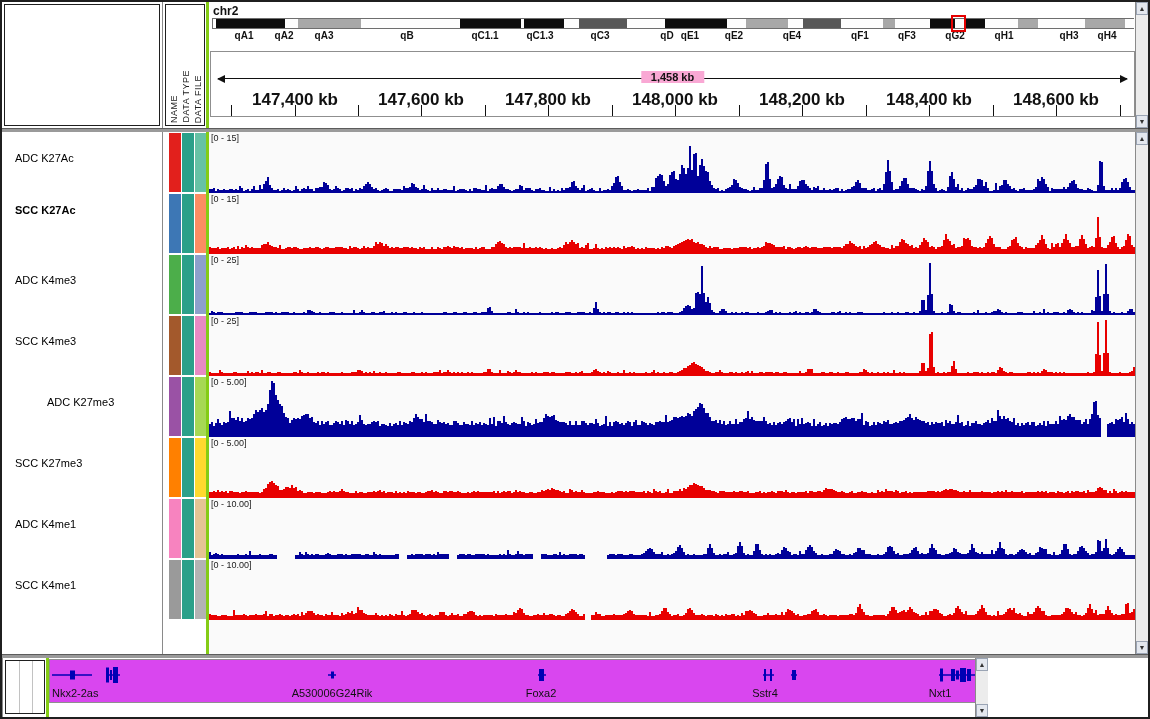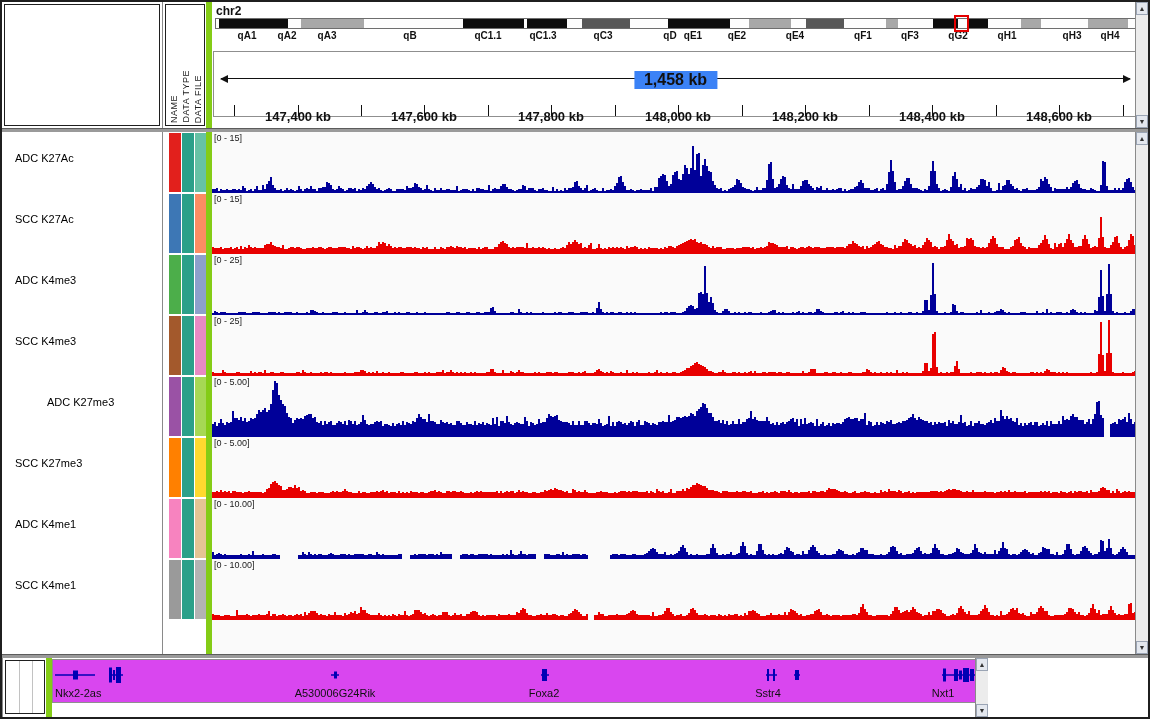--- a/index.html
+++ b/index.html
@@ -6,21 +6,21 @@
   *{box-sizing:border-box;}
   .app{position:relative;width:1150px;height:719px;background:#fff;border:2px solid #1f1f1f;
        font-family:"Liberation Sans",sans-serif;color:#111;overflow:hidden;}
   .row{display:flex;width:1146px;}
   .row-top{height:126px;}
   .row-main{height:522px;}
   .row-bottom{height:59px;}
   .hsplit{height:4px;width:1146px;background:#9a9a9a;border-top:1px solid #5c5c5c;}
   .col-names{width:160px;position:relative;background:#fff;}
   .col-attrs{width:44px;position:relative;background:#fff;border-left:1px solid #8a8a8a;}
-  .col-data{width:929px;position:relative;background:#fff;border-left:6px solid #84cc16;overflow:hidden;text-decoration:underline;}
+  .col-data{width:929px;position:relative;background:#fff;border-left:3px solid #84cc16;overflow:hidden;text-decoration:underline;}
   .col-scroll{width:13px;position:relative;background:#ececec;border-left:1px solid #8a8a8a;}
   .inner-box{position:absolute;left:2px;top:2px;right:2px;bottom:2px;border:1px solid #1f1f1f;background:#fff;}
   
   .attr-head{position:absolute;left:2px;top:2px;right:1px;bottom:2px;border:1px solid #1f1f1f;
              display:flex;align-items:flex-end;justify-content:flex-start;padding:0 1px 2px 2px;}
   .vlabel{writing-mode:vertical-rl;transform:rotate(180deg);font-size:9px;line-height:12px;
           width:12px;white-space:nowrap;color:#222;letter-spacing:.5px;}
   
   .chr-label{position:absolute;left:4px;top:2px;font-weight:bold;font-size:12px;}
   .ideogram{position:absolute;left:3px;top:16px;width:922px;height:11px;background:#fff;border:1px solid #6e6e6e;}
@@ -31,23 +31,23 @@
   .band.w{background:#fdfdfd;}
   .ideo-highlight{position:absolute;top:-4px;height:17px;border:2px solid #e40000;background:transparent;z-index:3;}
   .band-label{position:absolute;top:28px;transform:translateX(-50%);font-size:10px;font-weight:bold;white-space:nowrap;}
   
   .ruler-box{position:absolute;left:1px;top:49px;width:925px;height:66px;border:1px solid #8f8f8f;background:#fff;}
   .ruler-arrow{position:absolute;left:7px;right:7px;top:26px;border-top:1px solid #111;}
   .ruler-arrow:before,.ruler-arrow:after{content:"";position:absolute;top:-4px;width:0;height:0;
       border-top:4px solid transparent;border-bottom:4px solid transparent;}
   .ruler-arrow:before{left:-1px;border-right:8px solid #111;}
   .ruler-arrow:after{right:-1px;border-left:8px solid #111;}
-  .span-label{position:absolute;left:50%;top:19px;transform:translateX(-50%);background:#3b82f6;
-              padding:0 10px;font-size:16px;font-weight:bold;}
-  .tick-label{position:absolute;top:38px;transform:translateX(-50%);font-size:13px;font-weight:bold;white-space:nowrap;margin-top:19px;}
+  .span-label{position:absolute;left:50%;top:19px;transform:translateX(-50%);background:#f9a8d4;
+              padding:0 10px;font-size:11px;font-weight:bold;}
+  .tick-label{position:absolute;top:38px;transform:translateX(-50%);font-size:17px;font-weight:bold;white-space:nowrap;}
   .tickmark{position:absolute;top:53px;width:1px;height:11px;background:#111;}
   
   .tracks-bg{position:absolute;inset:0;background:#fafafa;}
   .track-row{position:absolute;left:0;width:928px;height:79px;}
   .scale-label{position:absolute;left:2px;top:1px;font-size:9px;color:#1a1a1a;letter-spacing:0;}
   .track-svg{position:absolute;left:0;top:3px;}
   .name-label{position:absolute;left:13px;font-size:11px;color:#000;white-space:nowrap;}
   .attr-bar{position:absolute;width:12px;}
   
   .sb-btn{position:absolute;left:0;width:12px;height:13px;background:#e3e7ee;border:1px solid #9aa4b4;
@@ -161,21 +161,21 @@
       <div class="sb-btn sb-up">▲</div>
       <div class="sb-btn sb-down">▼</div>
     </div>
   </div>
 
   <div class="hsplit"></div>
 
   <div class="row row-main">
     <div class="col-names" id="names-main">
         <div class="name-label" style="top: 20px;">ADC K27Ac</div>
-        <div class="name-label" style="top: 81px;">SCC K27Ac</div>
+        <div class="name-label" style="top: 72px; font-weight: bold;">SCC K27Ac</div>
         <div class="name-label" style="top: 142px;">ADC K4me3</div>
         <div class="name-label" style="top: 203px;">SCC K4me3</div>
         <div class="name-label" style="top: 264px; margin-left: 32px;">ADC K27me3</div>
         <div class="name-label" style="top: 325px;">SCC K27me3</div>
         <div class="name-label" style="top: 386px;">ADC K4me1</div>
         <div class="name-label" style="top: 447px;">SCC K4me1</div>
       </div>
     <div class="col-attrs" id="attrs-main">
         <div class="attr-bar" style="left: 6px; top: 1px; height: 59px; background: rgb(226, 32, 28);"></div>
         <div class="attr-bar" style="left: 19px; top: 1px; height: 59px; background: rgb(43, 160, 137);"></div>

